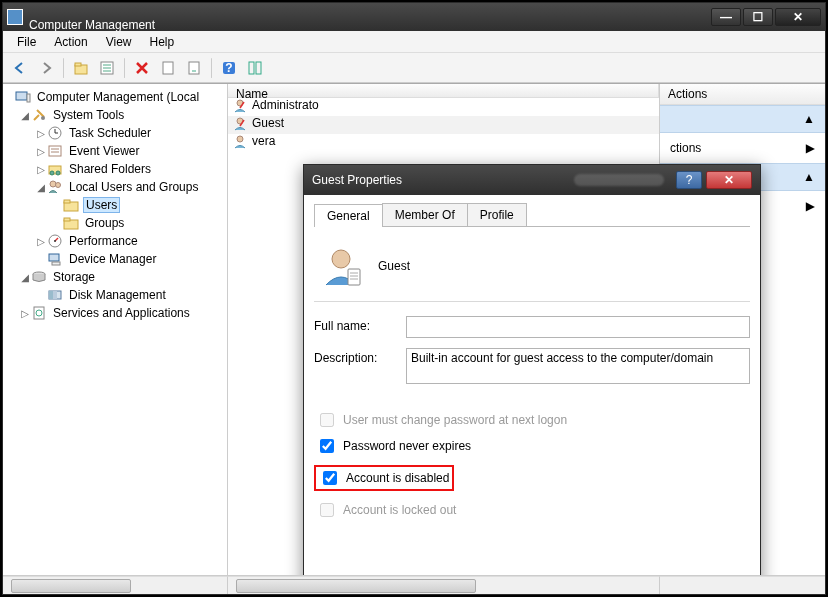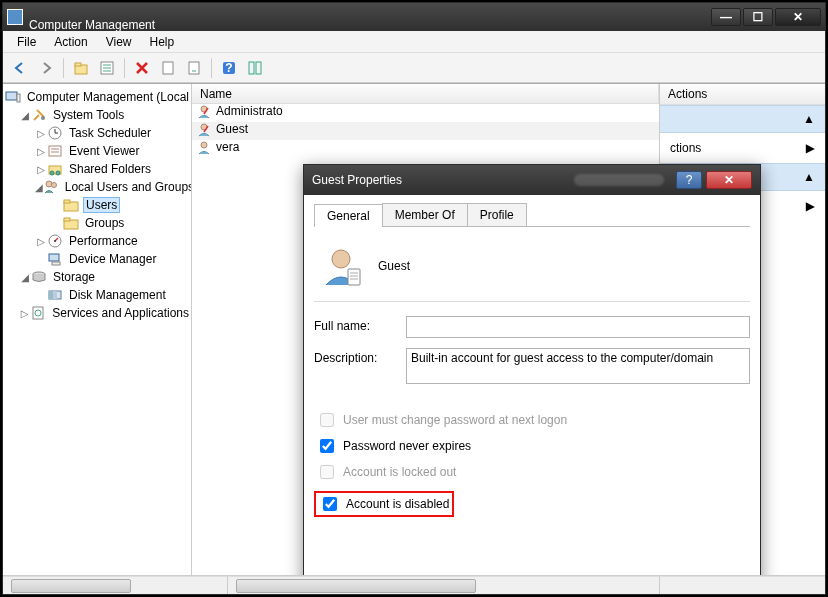--- a/index.html
+++ b/index.html
@@ -10,29 +10,29 @@
 .titlebar .title { flex: 1; margin-top: 16px; }
 .winbtns { display:flex; gap:2px; }
 .winbtn { width:30px; height:18px; background:linear-gradient(#555,#333); border:1px solid #222; border-radius:2px; display:flex; align-items:center; justify-content:center; color:#fff; font-weight:bold; cursor:default;}
 .winbtn.close { width:46px; background:linear-gradient(#444,#222);}
 .menubar { height:22px; background:#f4f4f4; border-bottom:1px solid #ddd; display:flex; align-items:center; padding:0 6px; gap:2px;}
 .menubar span { padding:18px 8px; cursor:default;}
 .toolbar { height:30px; background:#f4f4f4; border-bottom:1px solid #ccc; display:flex; align-items:center; padding:0 6px; gap:4px;}
 .tbtn { width:22px; height:22px; border:1px solid transparent; display:flex; align-items:center; justify-content:center; border-radius:2px;}
 .tbtn.sep { width:1px; height:20px; background:#ccc; border:none; margin:0 2px;}
 .content { flex:1; display:flex; border-top:1px solid #aaa; overflow:hidden; position:relative;}
-.tree { width:189px; border-right:1px solid #ccc; overflow:auto; padding:4px 0; background:#fff;}
+.tree { width:225px; border-right:1px solid #ccc; overflow:auto; padding:4px 0; background:#fff;}
 .tree-item { display:flex; align-items:center; height:18px; cursor:default; white-space:nowrap;}
 .tree-item .twisty { width:12px; text-align:center; color:#6a6a6a; font-size:10px;}
 .tree-item .ticon { width:16px; height:16px; margin-right:4px; display:inline-flex; align-items:center; justify-content:center;}
 .tree-item.selected .label { background:#cde8ff; border:1px solid #7eb4ea; padding:0 2px;}
 .tree-item .label { padding:0 2px;}
 .ind1 { padding-left:16px;} .ind2{padding-left:32px;} .ind3{padding-left:48px;}
 .mid { flex:1; display:flex; flex-direction:column; border-right:1px solid #ccc;}
-.listhdr { height:20px; background:linear-gradient(#fdfdfd,#ececec); border-bottom:1px solid #ddd; display:flex;}
+.listhdr { height:14px; background:linear-gradient(#fdfdfd,#ececec); border-bottom:1px solid #ddd; display:flex;}
 .listhdr .col { padding:3px 8px; border-right:1px solid #ddd;}
 .listrow { display:flex; height:18px; padding:0 4px; gap:4px; cursor:default;}
 .listrow.sel { background:#f2f2f2;}
 .right { width:165px; background:#fff; overflow:hidden;}
 .rhdr { background:linear-gradient(#fdfdfd,#ececec); border-bottom:1px solid #ddd; padding:3px 8px;}
 .accordion { }
 .acc-row { height:28px; background:#d6e7f8; border:1px solid #bcd3ea; border-left:none; border-right:none; display:flex; align-items:center; justify-content:flex-end; padding:0 10px; margin-bottom:1px;}
 .acc-row span.t { flex:1; }
 .scrollbar-h { height:18px; background:#f0f0f0; border-top:1px solid #ddd; display:flex; align-items:center; padding:0 2px;}
 .sb-track { flex:1; height:14px; background:#f0f0f0; position:relative;}
@@ -369,27 +369,27 @@
         </div>
         <div style="height:8px"></div>
         <div class="chkrow disabled">
             <input type="checkbox" disabled="" style="">
             <span>User must change password at next logon</span>
           </div>
         <div class="chkrow">
             <input type="checkbox" checked="" style="">
             <span>Password never expires</span>
           </div>
+        <div class="chkrow hl" style="display:inline-flex">
+            <input type="checkbox" checked="" style="">
+            <span>Account is disabled</span>
+          </div>
         <div class="chkrow disabled">
             <input type="checkbox" disabled="" style="">
             <span>Account is locked out</span>
-          </div>
-        <div class="chkrow hl" style="display:inline-flex">
-            <input type="checkbox" checked="" style="">
-            <span>Account is disabled</span>
           </div>
         <div style="height:70px"></div>
       </div>
 
     </div>
 
   </div>
 
   <div style="display:flex; border-top:1px solid #ccc;">
     <div class="scrollbar-h" style="width:225px; border-right:1px solid #ccc;">

